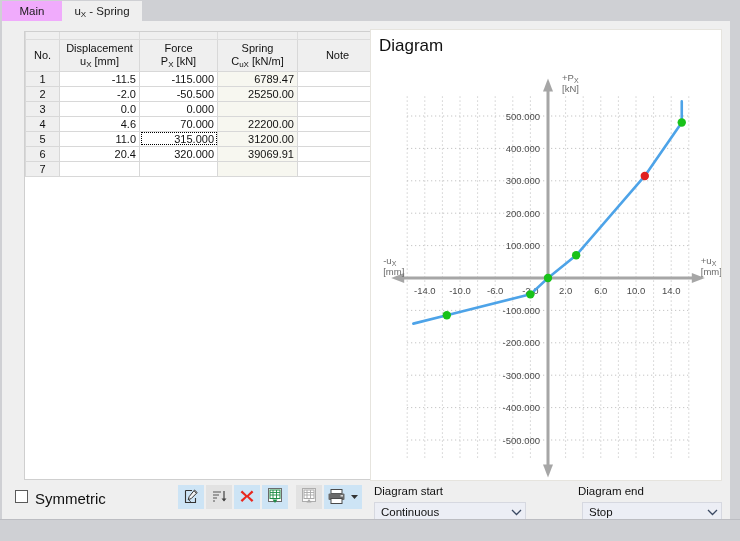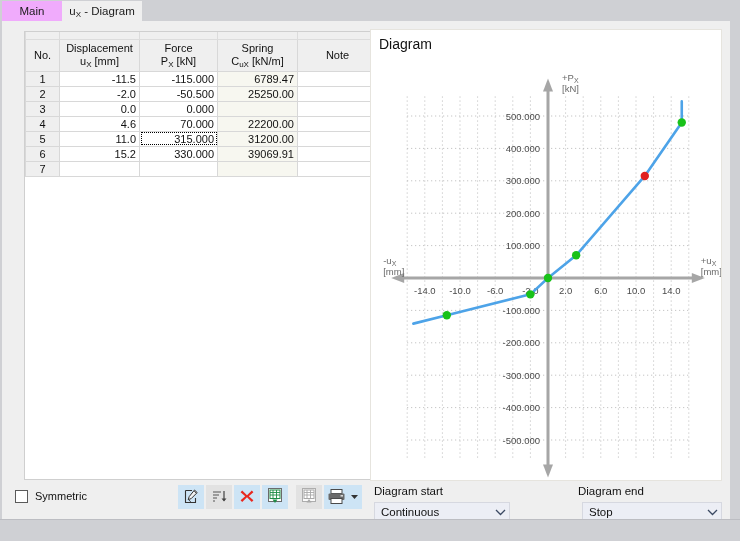--- a/index.html
+++ b/index.html
@@ -85,21 +85,21 @@
   
   .leftbottom{
     position:absolute;left:6px;top:462px;width:354px;height:30px;
   }
   .chk{
     position:absolute;left:7px;top:7px;
     width:13px;height:13px;border:1px solid #5a5a5a;background:#fff;
     box-sizing:border-box;
   }
   .chklabel{
-    position:absolute;left:27px;top:7px;font-size:11px;color:#111;
+    position:absolute;left:27px;top:7px;font-size:15px;color:#111;
   }
   .tb{
     position:absolute;top:2px;width:26px;height:24px;
     box-sizing:border-box;
     display:flex;align-items:center;justify-content:center;
   }
   .tb.on{background:#cde4f5;}
   .tb.off{background:#e2e2e2;}
   #tb0{left:170px;}
   #tb1{left:198px;}
@@ -108,21 +108,21 @@
   #tb4{left:288px;}
   #tb5{left:316px;width:38px;}
 
   
   .diagrampanel{
     position:absolute;left:368px;top:8px;width:352px;height:452px;
     background:#ffffff;border:1px solid #e6e4de;
     box-sizing:border-box;
   }
   .diagramtitle{
-    position:absolute;left:8px;top:6px;font-size:14px;color:#111;
+    position:absolute;left:8px;top:6px;font-size:17px;color:#111;
   }
   .chartsvg{position:absolute;left:0;top:0;}
 
   
   .selarea{
     position:absolute;left:368px;top:464px;width:352px;height:34px;
   }
   .sellabel{position:absolute;top:0;font-size:11.5px;color:#111;}
   .combo{
     position:absolute;top:17px;height:20px;
@@ -131,42 +131,42 @@
     display:flex;align-items:center;
     padding-left:6px;
     font-size:11.5px;color:#111;
     cursor:default;
   }
   .combo .cv{flex:1;}
   .combo .chev{
     width:18px;text-align:center;color:#3b4a63;font-size:10px;
   }
   #lbl-start{left:4px;}
-  #cmb-start{left:4px;width:136px;}
+  #cmb-start{left:4px;width:152px;}
   #lbl-end{left:208px;}
   #cmb-end{left:212px;width:140px;}
 
   
   .footer{
     position:absolute;left:0;top:519px;width:740px;height:22px;
     background:#cfd0d4;
   }
   .footer .line{position:absolute;left:0;top:0;width:740px;height:1px;background:#bcbdc2;}
 </style>
 </head>
 <body>
 
 <div class="window">
 
   <div class="tabstrip">
     <div class="tab inactive" id="tab0">
       <span>Main</span>
     </div>
     <div class="tab active" id="tab1">
-      <span><span>u</span><span class="sub">X</span><span> - Diagram</span></span>
+      <span><span>u</span><span class="sub">X</span><span> - Spring</span></span>
     </div>
   </div>
 
   <div class="client">
 
     <div class="tablewrap">
       <table class="grid">
         <colgroup>
           <col style="width:34px">
           <col style="width:80px">
@@ -236,22 +236,22 @@
             </tr>
             <tr>
               <td class="rownum">5</td>
               <td class="num">11.0</td>
               <td class="num sel">315.000</td>
               <td class="ro">31200.00</td>
               <td class="note"></td>
             </tr>
             <tr>
               <td class="rownum">6</td>
-              <td class="num">15.2</td>
-              <td class="num">330.000</td>
+              <td class="num">20.4</td>
+              <td class="num">320.000</td>
               <td class="ro">39069.91</td>
               <td class="note"></td>
             </tr>
             <tr>
               <td class="rownum">7</td>
               <td class="num"></td>
               <td class="num"></td>
               <td class="ro"></td>
               <td class="note"></td>
             </tr>

